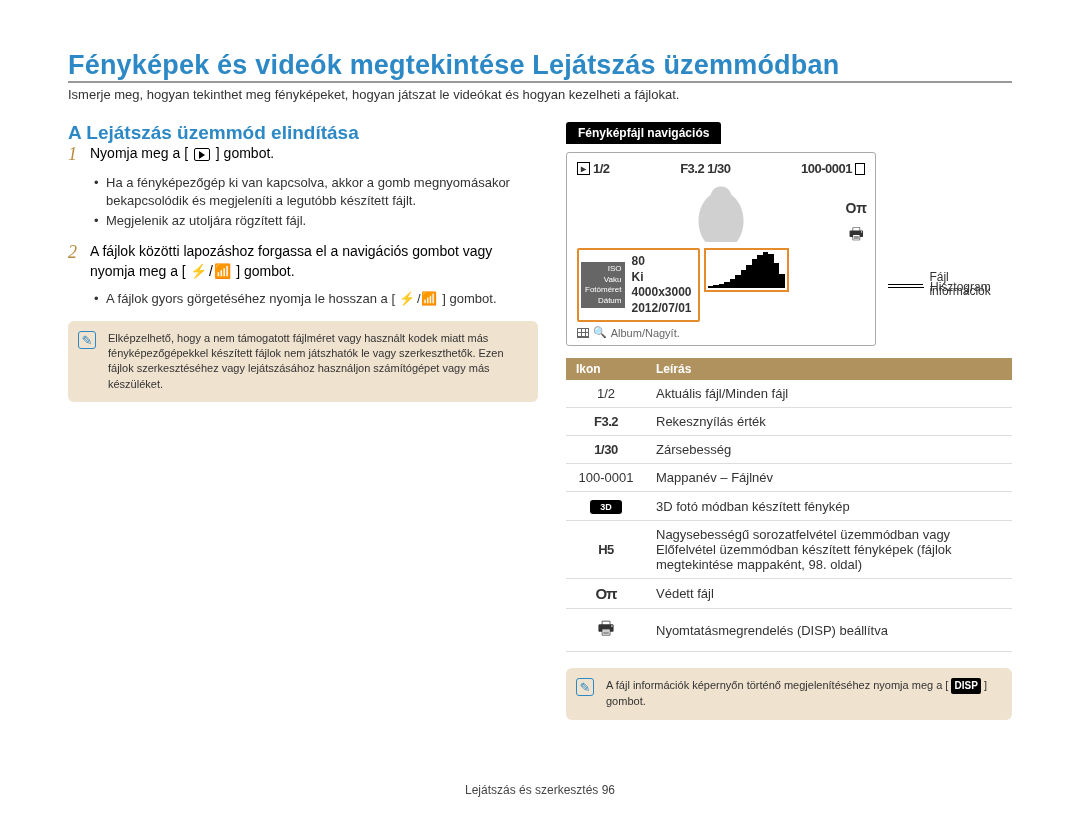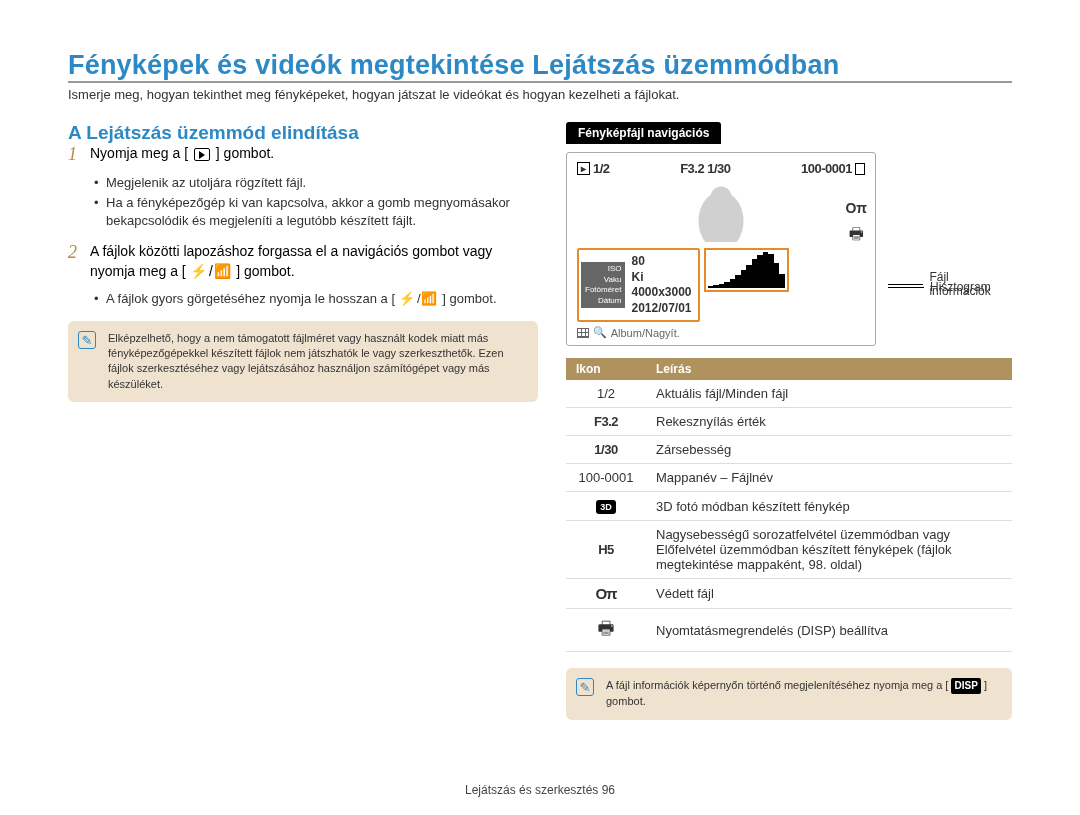--- a/index.html
+++ b/index.html
@@ -234,21 +234,21 @@
   }
   .icon-table td {
     padding: 6px 10px;
     border-bottom: 1px solid #ddd;
     vertical-align: middle;
   }
   .icon-table td:first-child { width: 80px; text-align: center; }
   .ic-bold { font-family: "Arial Black", sans-serif; font-weight: 900; font-size: 13px; letter-spacing: -0.5px;}
   .ic-3d {
     display: inline-block;
-    width: 20px; height: 14px;
+    width: 32px; height: 14px;
     background: #000;
     border-radius: 3px;
     color: #fff;
     font-size: 9px;
     font-weight: bold;
     line-height: 14px;
     text-align: center;
   }
   .ic-key {
     display: inline-block;
@@ -281,22 +281,22 @@
 
     <div class="step">
       <div class="step-num">1</div>
       <div class="step-text">
         <span>Nyomja meg a [</span>
         <span class="inline-icon-play"></span>
         <span>] gombot.</span>
       </div>
     </div>
     <ul class="step-bullets">
+      <li>Ha a fényképezőgép ki van kapcsolva, akkor a gomb megnyomásakor bekapcsolódik és megjeleníti a legutóbb készített fájlt.</li>
       <li>Megjelenik az utoljára rögzített fájl.</li>
-      <li>Ha a fényképezőgép ki van kapcsolva, akkor a gomb megnyomásakor bekapcsolódik és megjeleníti a legutóbb készített fájlt.</li>
     </ul>
 
     <div class="step">
       <div class="step-num">2</div>
       <div class="step-text">
         <span>A fájlok közötti lapozáshoz forgassa el a navigációs gombot vagy nyomja meg a [</span>
         <span class="inline-icon-flash">⚡</span><span>/</span><span class="inline-icon-wifi">📶</span>
         <span>] gombot.</span>
       </div>
     </div>

